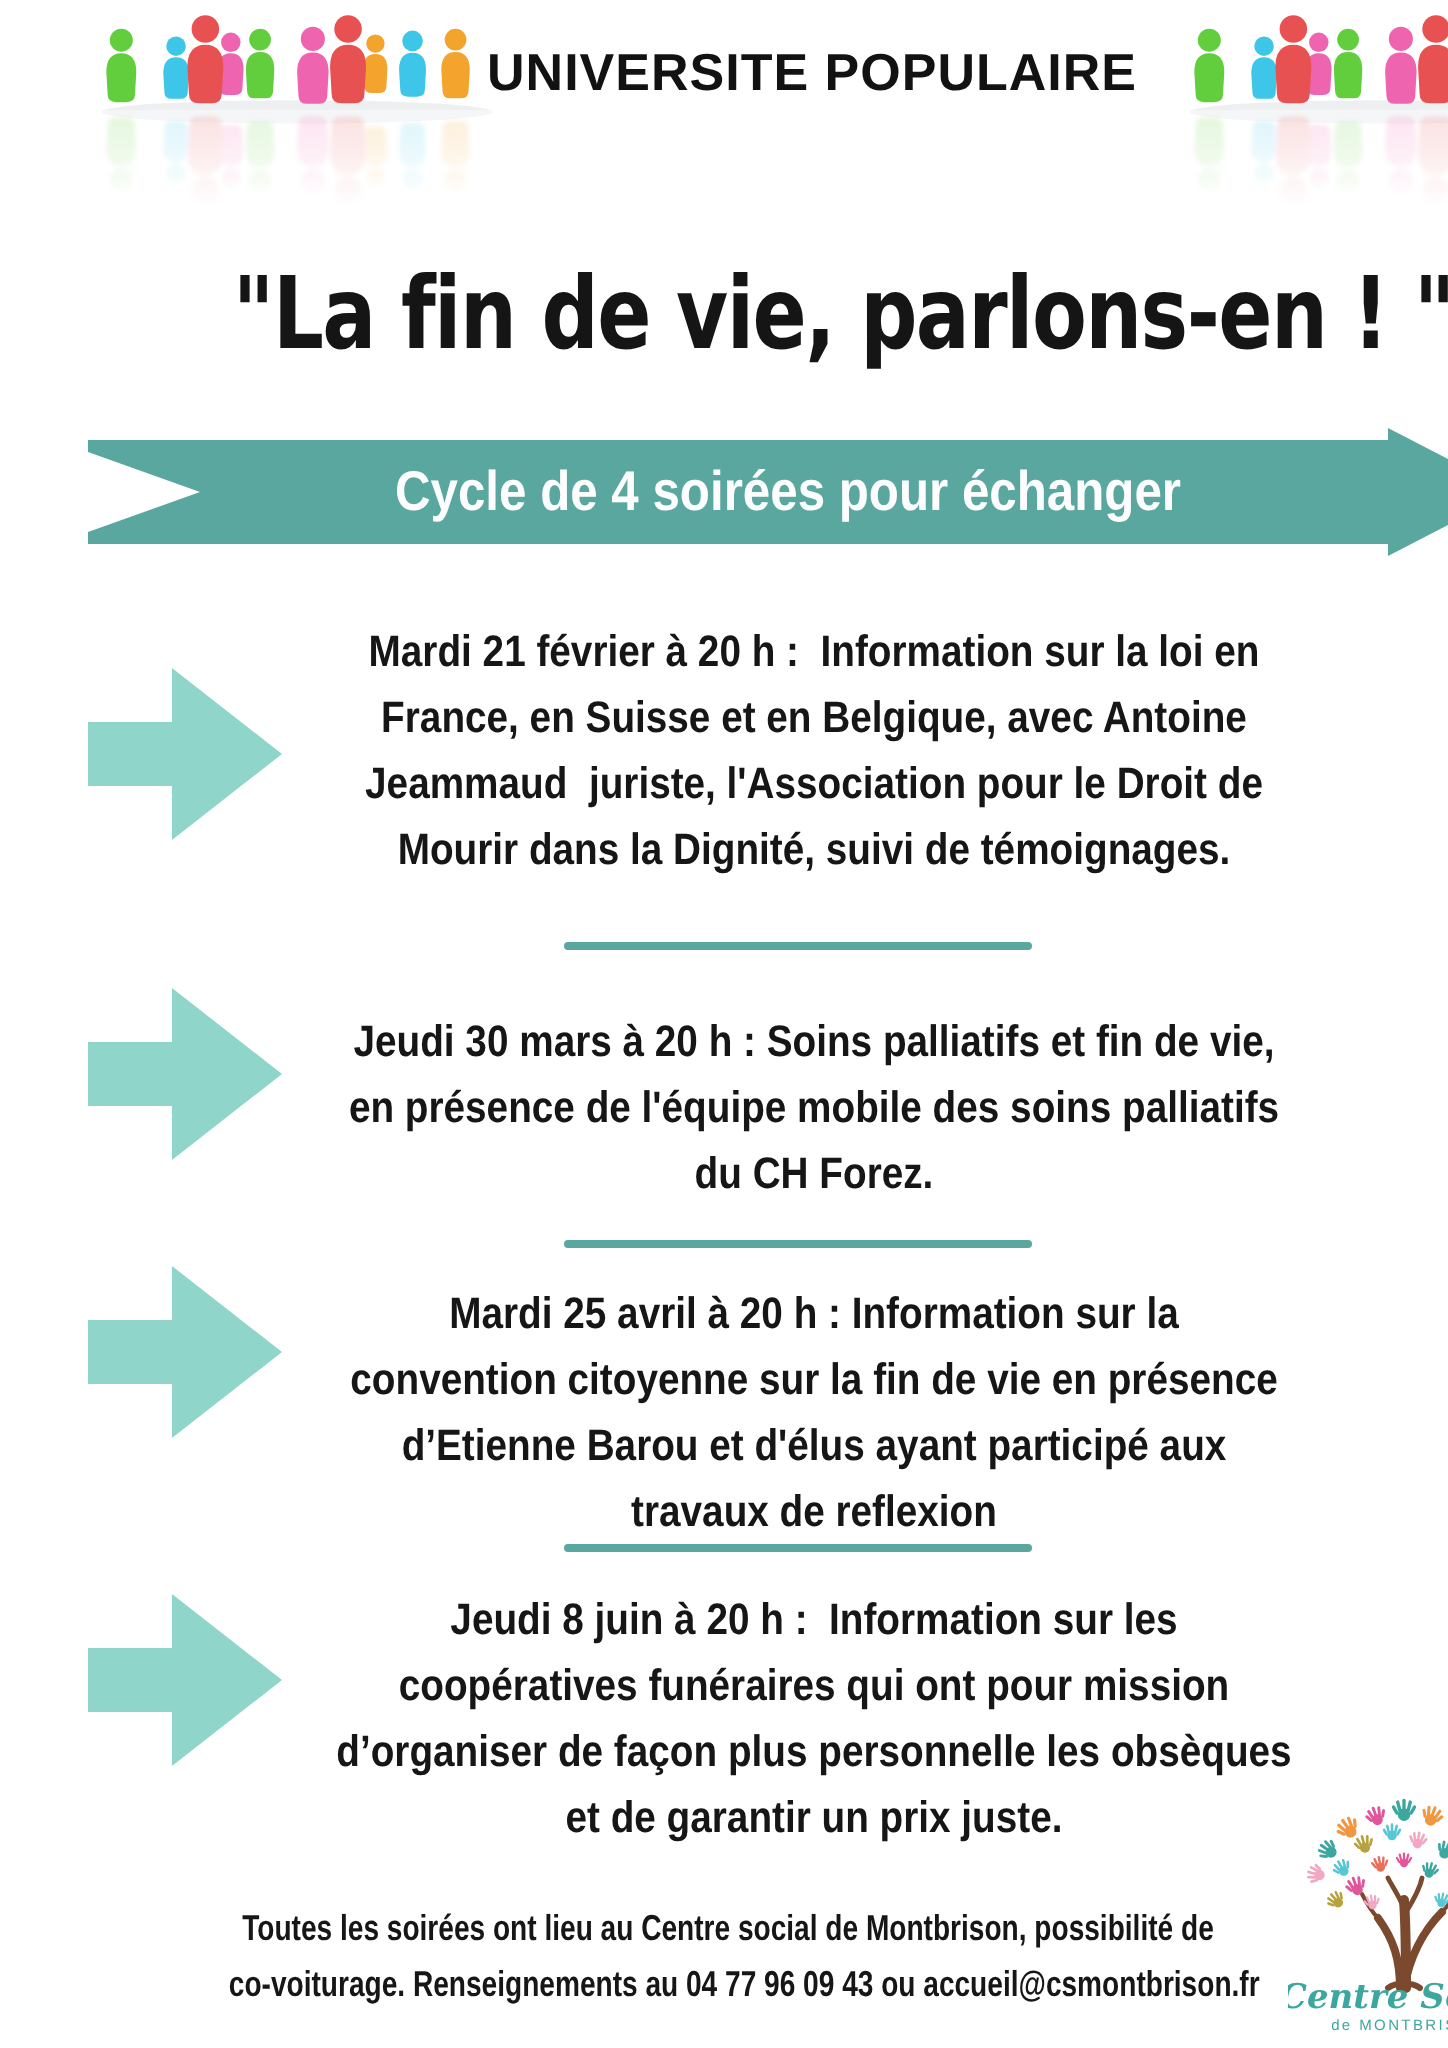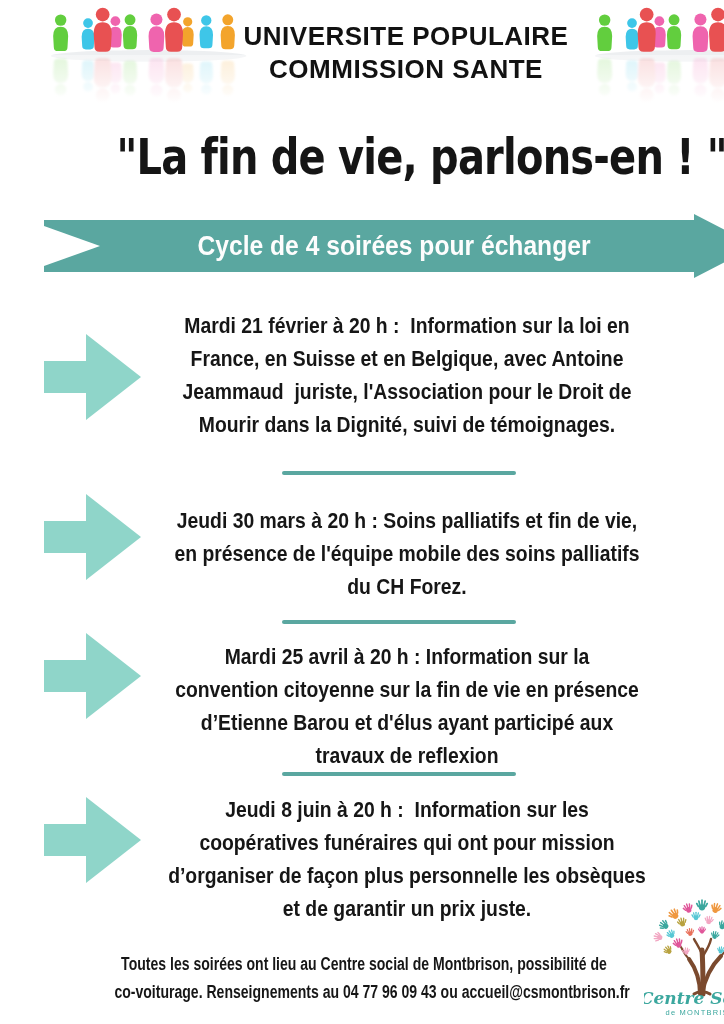--- a/index.html
+++ b/index.html
@@ -91,21 +91,20 @@
       <rect x="0" y="54" width="220" height="51" fill="url(#fade)"></rect>
     </g>
   </svg>
 
   <svg class="crowd right" viewBox="0 0 220 105" xmlns="http://www.w3.org/2000/svg">
     <use href="#crowd-group"></use>
   </svg>
 
   <div class="org-title">
     <div>UNIVERSITE POPULAIRE</div>
-    <div>COMMISSION SANTE</div>
   </div>
 
   <div class="main-title">"La fin de vie, parlons-en ! "</div>
 
   <svg class="banner-svg" viewBox="0 0 724 74" xmlns="http://www.w3.org/2000/svg">
     <rect x="0" y="8" width="650" height="52" fill="#5AA7A0"></rect>
     <polygon points="650,2 712,34 650,66" fill="#5AA7A0"></polygon>
     <polygon points="0,14 56,34 0,54" fill="#ffffff"></polygon>
   </svg>
   <div class="banner-label">Cycle de 4 soirées pour échanger</div>

